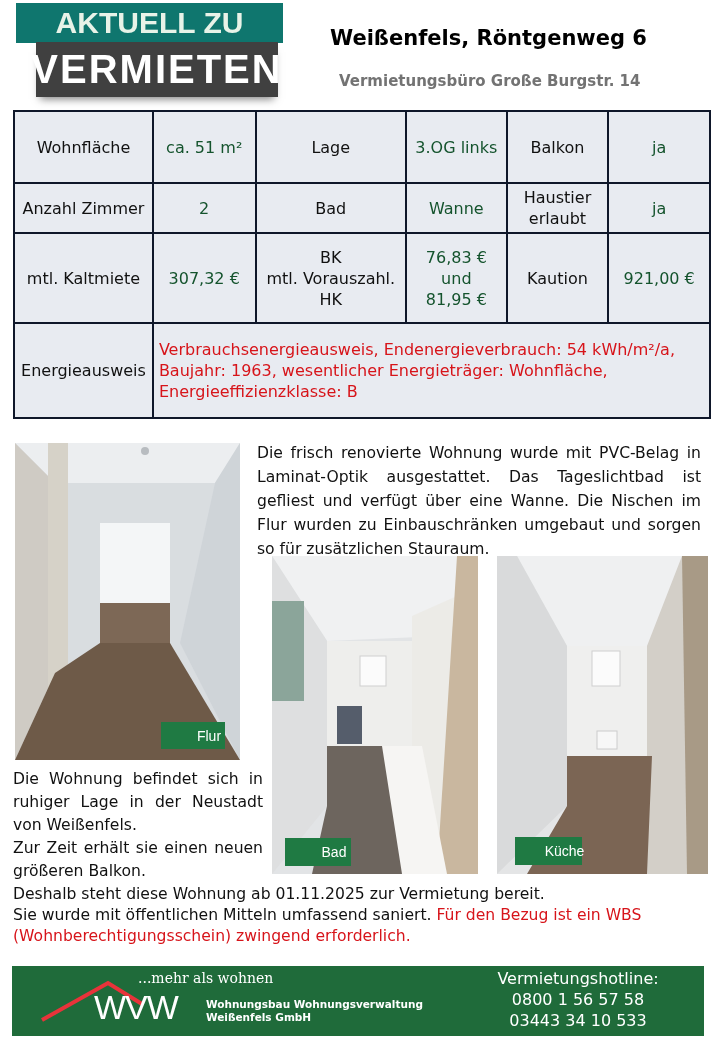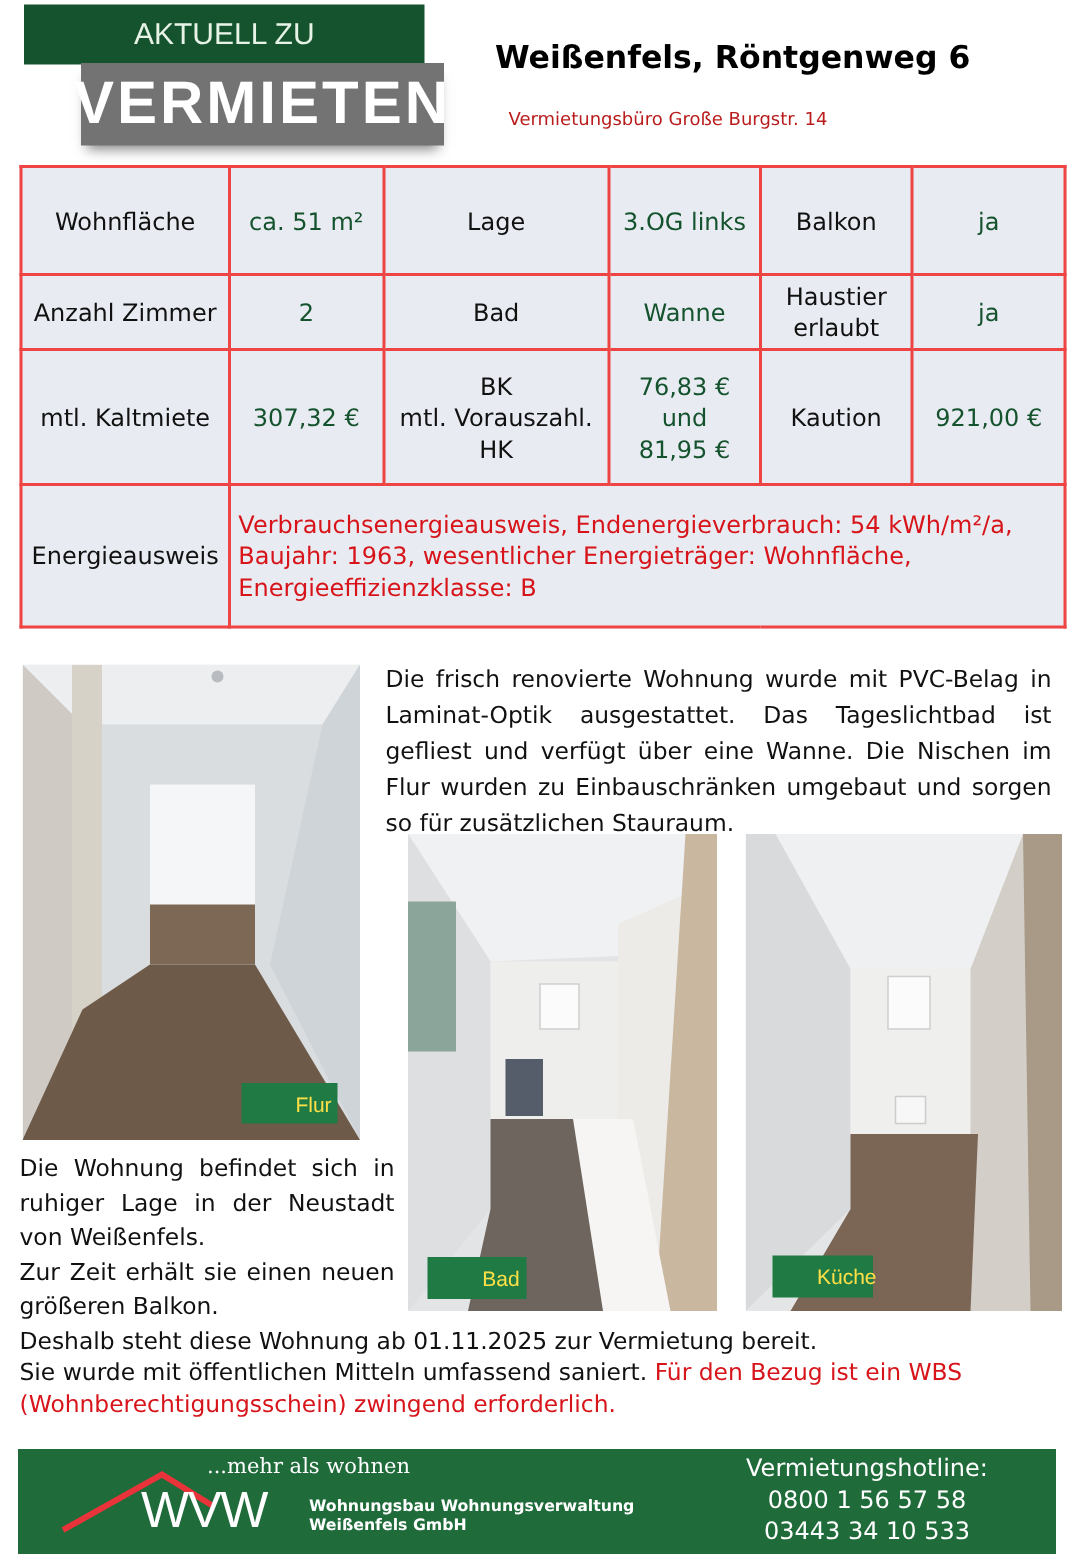--- a/index.html
+++ b/index.html
@@ -1,35 +1,35 @@
 <!DOCTYPE html>
 <html><head>
 <meta charset="utf-8">
 <style>
   * { box-sizing: border-box; margin: 0; padding: 0; }
   body { width: 720px; height: 1040px; background: #ffffff; font-family: "DejaVu Sans", sans-serif; position: relative; overflow: hidden; color: #111; }
   .abs { position: absolute; }
 
   
-  .logo-top { left: 16px; top: 3px; width: 267px; height: 40px; background: #14532d; color: #e8f3e8; font-size: 20px; font-weight: 400; letter-spacing: 0px; display:flex; align-items:center; justify-content:center; font-family: "Liberation Sans", sans-serif; }
-  .logo-bottom { left: 54px; top: 42px; width: 242px; height: 55px; background: #737373; color: #ffffff; font-size: 40px; font-weight: bold; display:flex; align-items:center; justify-content:center; letter-spacing: 2px; font-family: "Liberation Sans", sans-serif; box-shadow: 0 6px 8px -4px rgba(0,0,0,0.5); }
+  .logo-top { left: 16px; top: 3px; width: 267px; height: 40px; background: #0f766e; color: #e8f3e8; font-size: 30px; font-weight: 700; letter-spacing: 0px; display:flex; align-items:center; justify-content:center; font-family: "Liberation Sans", sans-serif; }
+  .logo-bottom { left: 36px; top: 42px; width: 242px; height: 55px; background: #404040; color: #ffffff; font-size: 40px; font-weight: bold; display:flex; align-items:center; justify-content:center; letter-spacing: 2px; font-family: "Liberation Sans", sans-serif; box-shadow: 0 6px 8px -4px rgba(0,0,0,0.5); }
 
   .title { left: 330px; top: 26px; font-size: 21px; font-weight: bold; color: #000; }
-  .subtitle { left: 339px; top: 72px; font-size: 12px; color: #b91c1c; }
+  .subtitle { left: 339px; top: 72px; font-size: 15px; color: #737373; font-weight: bold; }
 
   
   .info-table { left: 13px; top: 110px; width: 698px; border-collapse: collapse; background: #e8ebf1; }
-  .info-table td { border: 2px solid #ef4444; text-align: center; vertical-align: middle; font-size: 16px; line-height: 21px; color: #111; }
+  .info-table td { border: 2px solid #0f172a; text-align: center; vertical-align: middle; font-size: 16px; line-height: 21px; color: #111; }
   .info-table td.val { color: #14532d; }
   .info-table td.energy-val { color: #d7141a; text-align: left; padding-left: 5px; font-size: 16px; line-height: 21px; }
 
   
   .photo { overflow: hidden; }
   .photo svg { display: block; }
-  .caption { background: #1f7a43; color: #fde047; font-size: 14px; display:flex; align-items:center; justify-content:center; font-family: "Liberation Sans", sans-serif; padding-left: 32px; }
+  .caption { background: #1f7a43; color: #ffffff; font-size: 14px; display:flex; align-items:center; justify-content:center; font-family: "Liberation Sans", sans-serif; padding-left: 32px; }
 
   .desc-right { left: 257px; top: 441px; width: 444px; font-size: 15.6px; line-height: 24px; text-align: justify; color: #111; }
   .desc-left { left: 13px; top: 768px; width: 250px; font-size: 15.6px; line-height: 23px; text-align: justify; color: #111; }
   .bottom-text { left: 13px; top: 884px; width: 700px; font-size: 15.6px; line-height: 21px; color: #111; }
   .red { color: #d7141a; }
 
   
   .footer { left: 12px; top: 966px; width: 692px; height: 70px; background: #1f6b3a; }
   .footer-logo-text { color: #fff; }
   .hotline { position: absolute; right: 0; top: 0; width: 252px; text-align: center; color: #ffffff; font-size: 16px; line-height: 21px; padding-top: 2px; }

